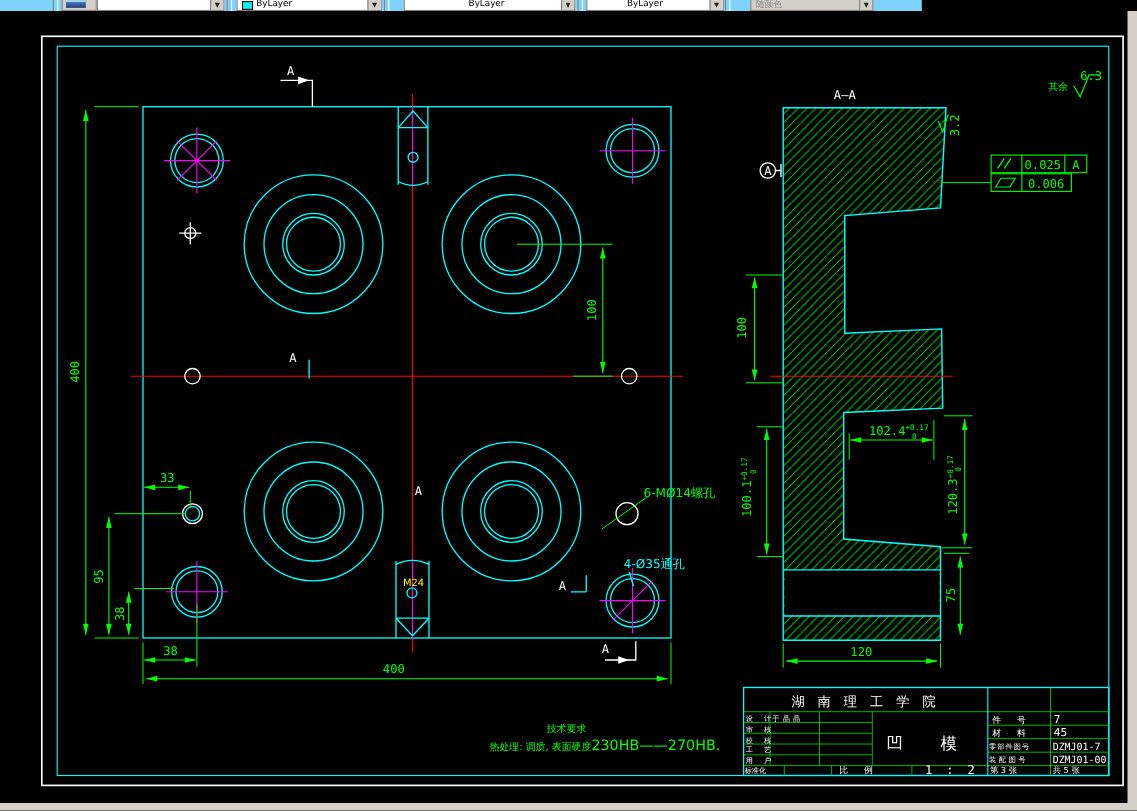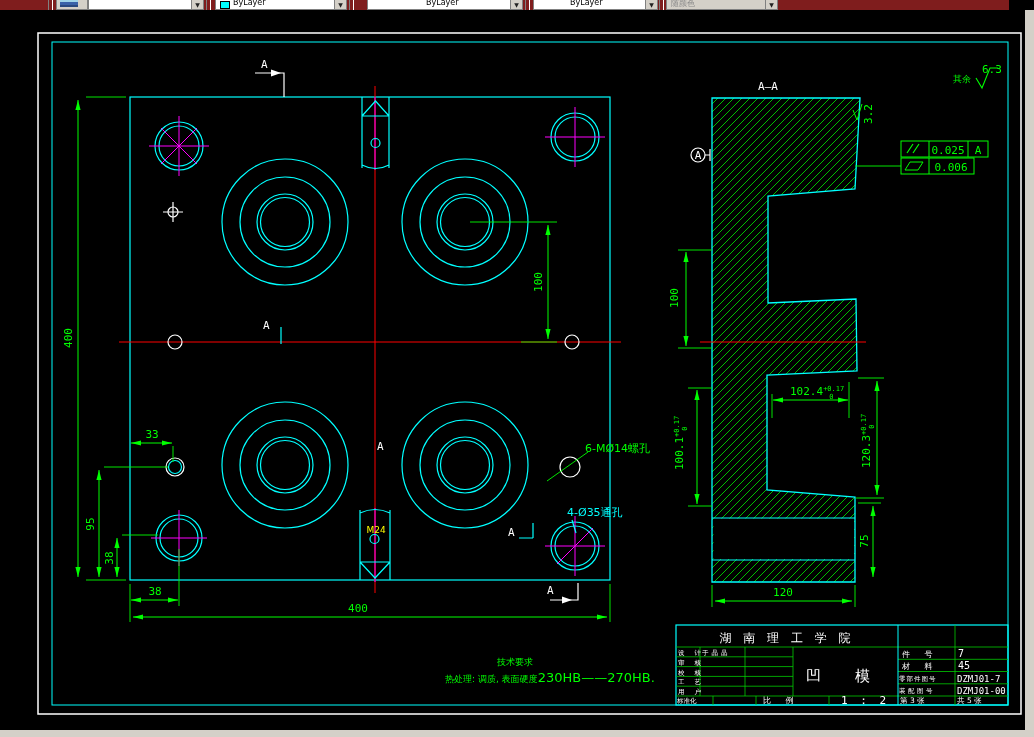--- a/index.html
+++ b/index.html
@@ -1,19 +1,19 @@
 <!DOCTYPE html>
 <html><head>
 <meta charset="utf-8">
 <style>
   html,body{margin:0;padding:0;background:#888;}
   #app{position:relative;width:1034px;height:737px;background:#000;overflow:hidden;
        font-family:"DejaVu Sans", sans-serif;}
   
-  .tbar{position:absolute;left:0;top:0;width:1009px;height:10px;background:#7f1d1d;}
+  .tbar{position:absolute;left:0;top:0;width:838px;height:10px;background:#7dd3fc;}
   .combo{position:absolute;top:0;height:9px;background:#fff;border:1px solid #808080;border-top:none;
          font-size:8px;color:#000;overflow:hidden;white-space:nowrap;}
   .combo .txt{position:absolute;top:-2px;}
   .arw{position:absolute;right:0;top:0;width:11px;height:9px;background:#d4d0c8;border-left:1px solid #808080;
        font-size:6px;color:#222;text-align:center;line-height:9px;overflow:hidden;}
   .sep{position:absolute;top:0;width:3px;height:10px;border-left:1px solid #808080;border-right:1px solid #fff;}
   .iconbtn{position:absolute;top:0;height:9px;background:#d4d0c8;border:1px solid #808080;border-top:none;}
   .licon{position:absolute;left:3px;top:0px;width:18px;height:7px;background:#3a62a8;
          box-shadow:inset 0 2px 0 #9fd4e8, inset 0 -2px 0 #2a4a80;}
   .swatch{position:absolute;left:4px;top:1px;width:8px;height:6px;background:#00ffff;border:1px solid #000;}
@@ -56,21 +56,21 @@
     <div class="combo" style="left:367px;width:154px">
       <span class="txt" style="left:58px">ByLayer</span>
       <span class="arw">▼</span>
     </div>
     <div class="sep" style="left:525px"></div>
     <div class="combo" style="left:533px;width:123px">
       <span class="txt" style="left:36px">ByLayer</span>
       <span class="arw">▼</span>
     </div>
     <div class="sep" style="left:659px"></div>
-    <div class="combo" style="left:666px;width:110px;background:#d4d0c8">
+    <div class="combo" style="left:682px;width:110px;background:#d4d0c8">
       <span class="txt gray" style="left:4px">随颜色</span>
       <span class="arw">▼</span>
     </div>
   </div>
 
   <div class="strip" style="left:1025px;top:10px;width:9px;height:720px"></div>
   <div class="strip" style="left:0;top:730px;width:1034px;height:7px"></div>
 
   <svg width="1034" height="737" viewBox="0 0 1034 737">
     <defs>

